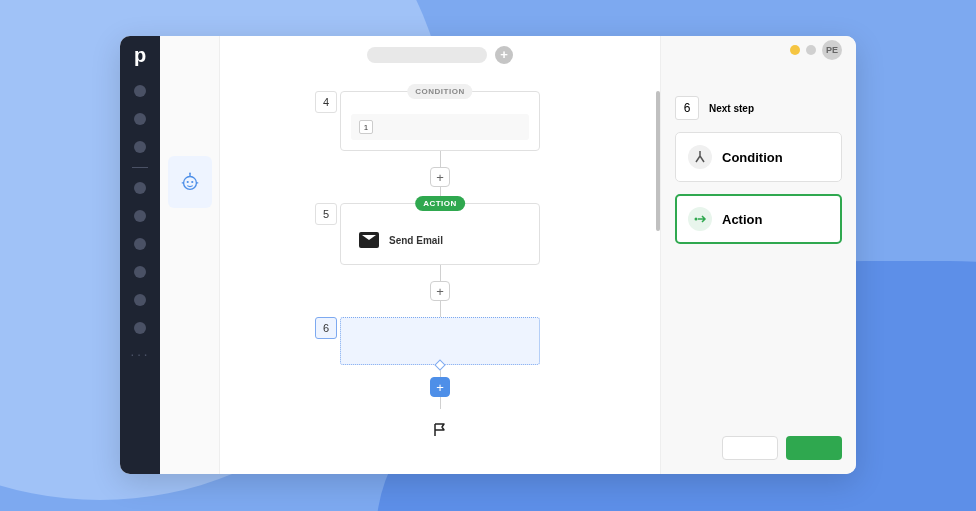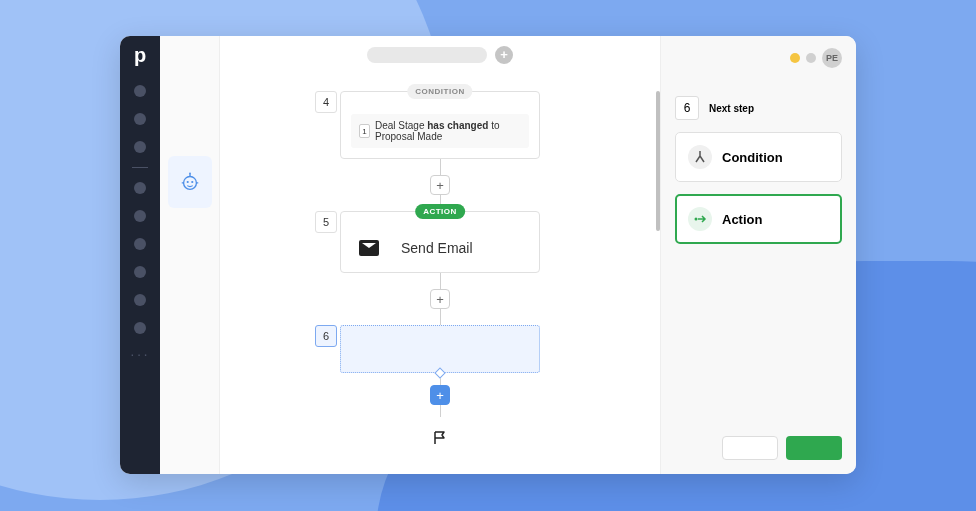--- a/index.html
+++ b/index.html
@@ -168,26 +168,26 @@
   width: 14px; height: 14px;
   border: 1px solid #ccc;
   border-radius: 2px;
   align-items: center;
   justify-content: center;
   font-size: 8px;
   background: #fff;
 }
 .node-action-content {
   padding: 6px 8px;
-  font-size: 14px;
-  font-weight: 400;
+  font-size: 10px;
+  font-weight: 700;
   color: #333;
   display: flex;
   align-items: center;
-  gap: 22px;
+  gap: 10px;
 }
 .mail-icon {
   width: 20px; height: 16px;
   background: #222;
   border-radius: 2px;
   position: relative;
 }
 .mail-icon::after {
   content: '';
   position: absolute;
@@ -248,21 +248,21 @@
 }
 .sidepanel {
   width: 196px;
   background: #f8f8f8;
   border-left: 1px solid #eee;
   padding: 16px 14px;
   position: relative;
 }
 .top-dots {
   position: absolute;
-  top: 12px; right: 14px;
+  top: 4px; right: 14px;
   display: flex;
   gap: 6px;
   align-items: center;
 }
 .top-dots .d { width: 10px; height: 10px; border-radius: 50%; }
 .d-yellow { background: #f5c542; }
 .d-grey { background: #d0d0d0; }
 .avatar {
   width: 20px; height: 20px;
   border-radius: 50%;
@@ -374,23 +374,20 @@
       <div class="plus-circle">+</div>
     </div>
 
     <div class="flow">
 
       <div class="node">
         <div class="node-num">4</div>
         <div class="node-pill pill-condition">CONDITION</div>
         <div class="node-content">
           <span class="idx">1</span>
-          <span>
-            <span>Deal Stage </span><b>has changed</b><span> to Proposal Made</span>
-          </span>
         </div>
       </div>
 
       <div class="connector"></div>
       <div class="add-btn">+</div>
       <div class="connector"></div>
 
       <div class="node">
         <div class="node-num">5</div>
         <div class="node-pill pill-action">ACTION</div>

